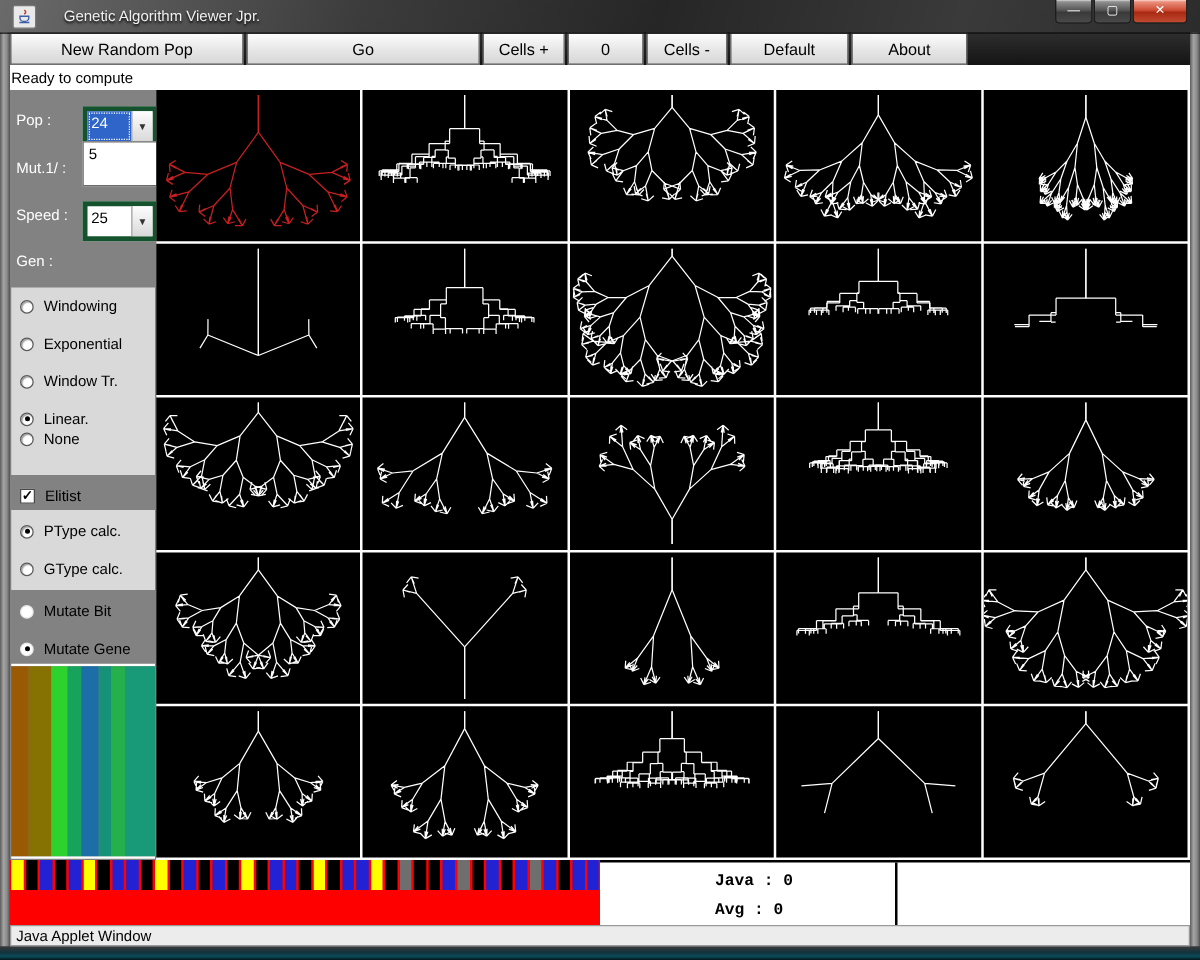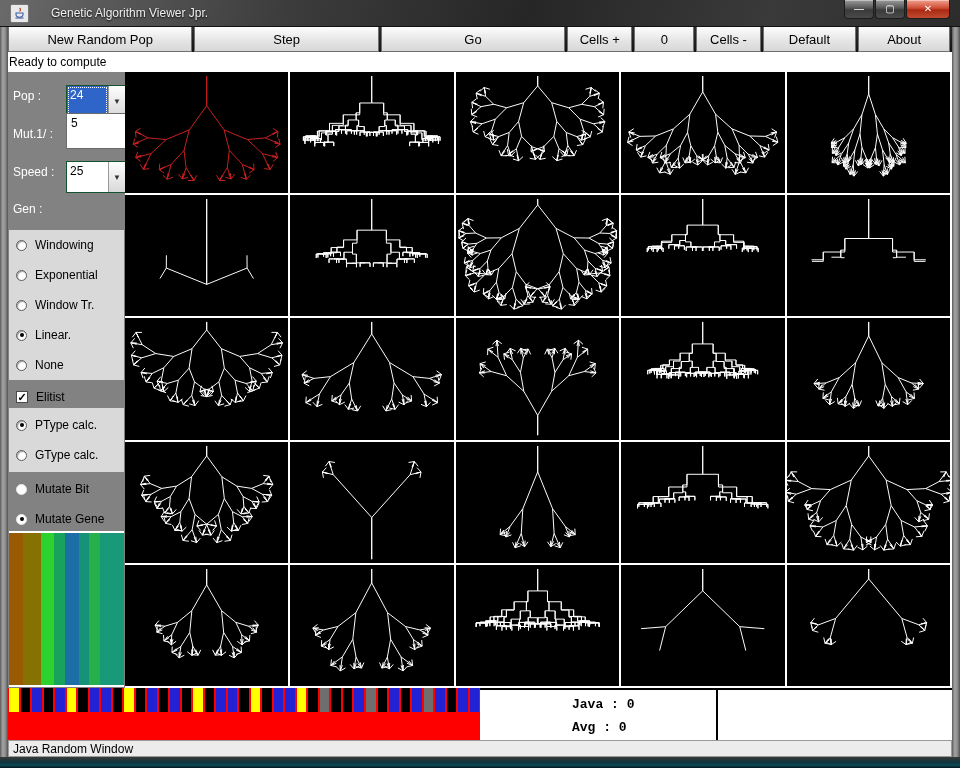--- a/index.html
+++ b/index.html
@@ -31,21 +31,21 @@
   .tb-btn{background:linear-gradient(#fdfdfd,#e4e4e4 60%,#d7d7d7);border:1px solid #6f6f6f;
     color:#000;font-size:13px;display:flex;align-items:center;justify-content:center;
     box-sizing:border-box;margin-right:2px;cursor:default;}
   
   .statusline{position:absolute;left:8px;right:8px;top:52px;height:20px;background:#fff;
     color:#000;font-size:12px;display:flex;align-items:center;padding-left:1px;z-index:4;
     box-sizing:border-box;}
   
   .sidebar{position:absolute;left:8px;top:72px;width:117px;height:616px;background:#828282;z-index:4;}
   .sb-label{position:absolute;left:5px;color:#ffffff;font-size:12px;}
-  .combo{position:absolute;left:58px;width:60px;height:32px;display:flex;border:1px solid #14532d;
+  .combo{position:absolute;left:58px;width:60px;height:32px;display:flex;border:4px solid #14532d;
     background:#fff;box-sizing:border-box;}
   .combo .val{flex:1;font-size:12px;padding:2px 2px 0 3px;color:#000;}
   .combo .val.sel{background:#2f64c8;color:#fff;outline:1px dotted #fff;outline-offset:-2px;}
   .combo .arrow{width:16px;background:linear-gradient(#fdfdfd,#d9d9d9);border-left:1px solid #9a9a9a;
     font-size:8px;color:#333;display:flex;align-items:center;justify-content:center;}
   .textfield{position:absolute;left:58px;width:60px;background:#fff;border:1px solid #6b6b6b;
     color:#000;font-size:12px;padding:2px 0 0 4px;box-sizing:border-box;}
   .panel{position:absolute;left:1px;width:115px;background:#d9d9d9;}
   .opt-row{position:absolute;left:8px;display:flex;align-items:center;height:14px;}
   .opt-row .cap{font-size:12px;color:#000;margin-left:8px;white-space:nowrap;}
@@ -99,21 +99,20 @@
     <span class="title-text">Genetic Algorithm Viewer Jpr.</span>
     <span class="win-controls">
         <span class="win-btn min">—</span>
         <span class="win-btn max">▢</span>
         <span class="win-btn close">✕</span>
       </span>
   </div>
 
   <div class="toolbar">
       <div class="tb-btn" style="width: 187px;">New Random Pop</div>
-      <div class="tb-btn" style="width: 187px;">Step</div>
       <div class="tb-btn" style="width: 187px;">Go</div>
       <div class="tb-btn" style="width: 66px;">Cells +</div>
       <div class="tb-btn" style="width: 61px;">0</div>
       <div class="tb-btn" style="width: 65px;">Cells -</div>
       <div class="tb-btn" style="width: 95px;">Default</div>
       <div class="tb-btn" style="width: 93px;">About</div>
     </div>
 
   <div class="statusline">Ready to compute</div>
 
@@ -164,21 +163,21 @@
         <span class="cap">Exponential</span>
       </div>
       <div class="opt-row" style="top: 226px;">
         <span class="radio"></span>
         <span class="cap">Window Tr.</span>
       </div>
       <div class="opt-row" style="top: 256px;">
         <span class="radio on"></span>
         <span class="cap">Linear.</span>
       </div>
-      <div class="opt-row" style="top: 286px; align-items: center;">
+      <div class="opt-row" style="top: 272px; align-items: center;">
         <span class="radio"></span>
         <span class="cap">None</span>
       </div>
       <div class="opt-row" style="top: 318px;">
         <span class="checkbox">✓</span>
         <span class="cap">Elitist</span>
       </div>
       <div class="opt-row" style="top: 346px;">
         <span class="radio on"></span>
         <span class="cap">PType calc.</span>
@@ -445,14 +444,14 @@
         <span class="blk" style="background: rgb(34, 34, 212);"></span>
       </div>
   </div>
 
   <div class="stats">
     <div class="line1"><span>Java :</span> <span>0</span></div>
     <div class="line2"><span>Avg  :</span> <span>0</span></div>
     <div class="divider"></div>
   </div>
 
-  <div class="statusbar">Java Random Window</div>
+  <div class="statusbar">Java Applet Window</div>
 </div>
 
 </body></html>

